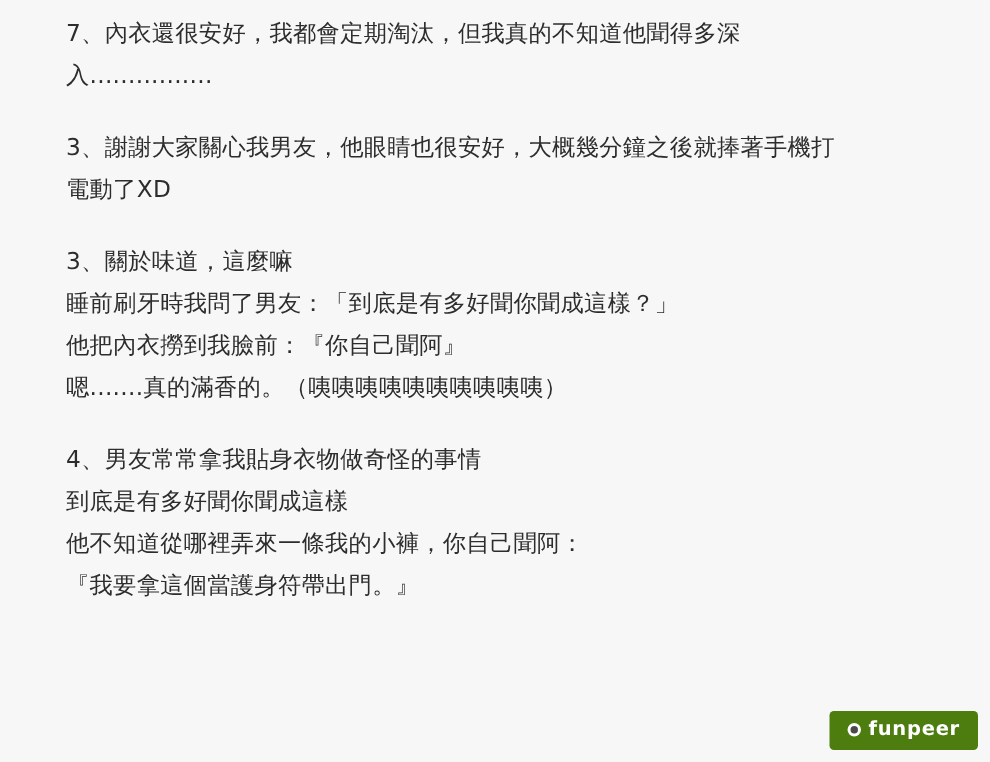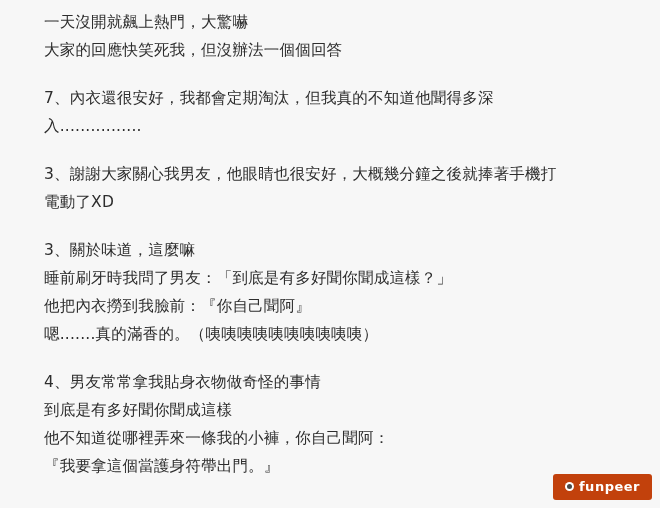--- a/index.html
+++ b/index.html
@@ -38,21 +38,21 @@
     font-size: 15.5px;
     line-height: 28px;
     color: #2d2d2d;
     white-space: pre-wrap;
     letter-spacing: 0.2px;
   }
   .watermark {
     position: absolute;
     right: 8px;
     bottom: 8px;
-    background: #c2410c;
+    background: #4d7c0f;
     color: #ffffff;
     font-size: 13px;
     font-weight: bold;
     letter-spacing: 0.5px;
     padding: 5px 12px 6px 12px;
     border-radius: 3px;
     display: flex;
     align-items: center;
     gap: 5px;
   }
@@ -75,24 +75,20 @@
     background: #4a4a4a;
   }
 </style>
 </head>
 <body>
 
 <div id="page">
 
   <div class="article">
 
-    <div class="para">
-      <div class="line">一天沒開就飆上熱門，大驚嚇</div>
-      <div class="line">大家的回應快笑死我，但沒辦法一個個回答</div>
-    </div>
 
     <div class="para">
       <div class="line">7、內衣還很安好，我都會定期淘汰，但我真的不知道他聞得多深</div>
       <div class="line">入................</div>
     </div>
 
     <div class="para">
       <div class="line">3、謝謝大家關心我男友，他眼睛也很安好，大概幾分鐘之後就捧著手機打</div>
       <div class="line">電動了XD</div>
     </div>

